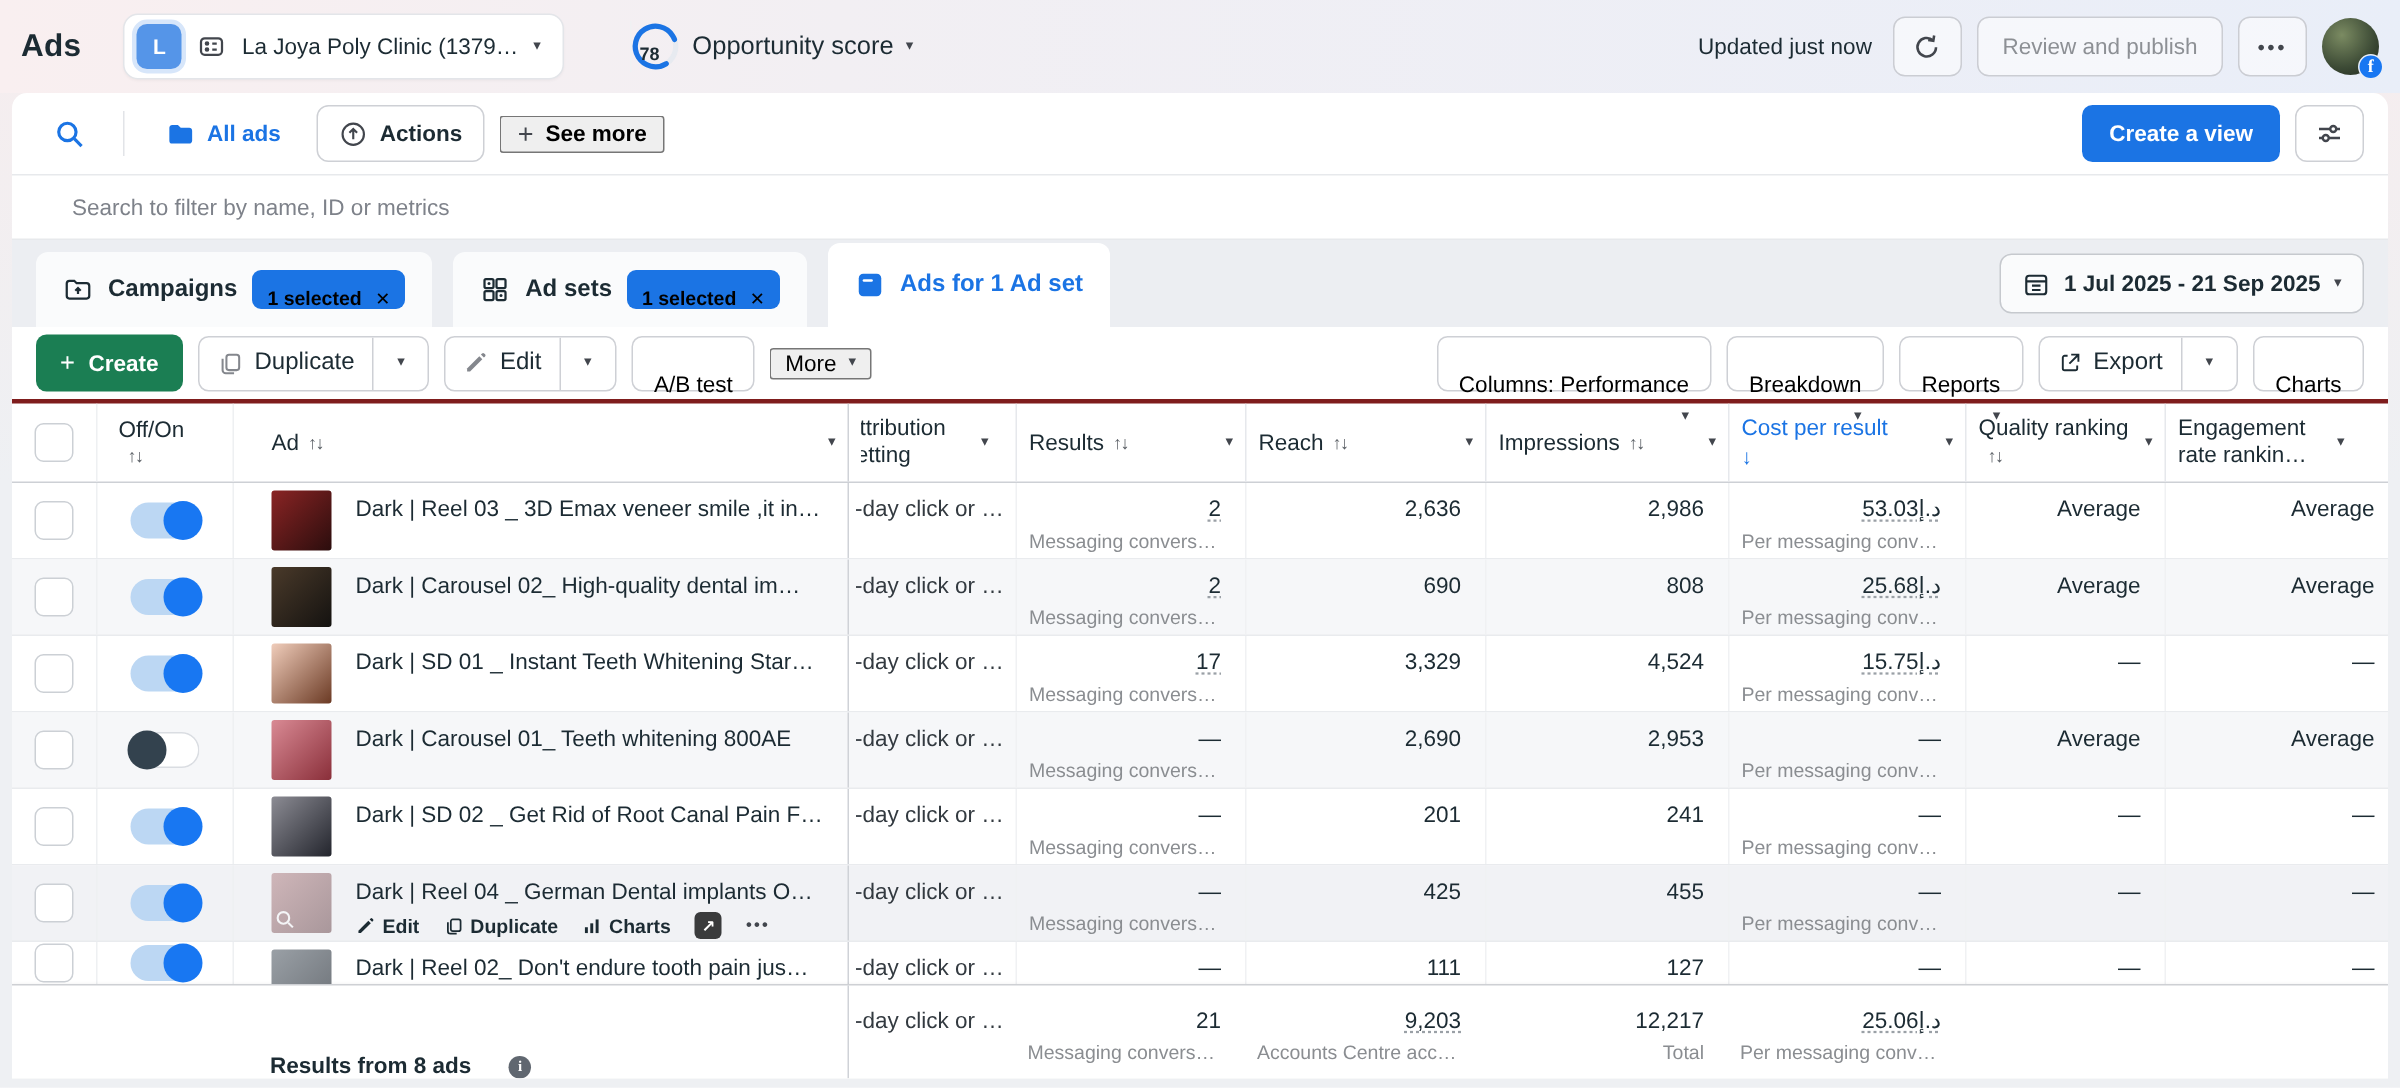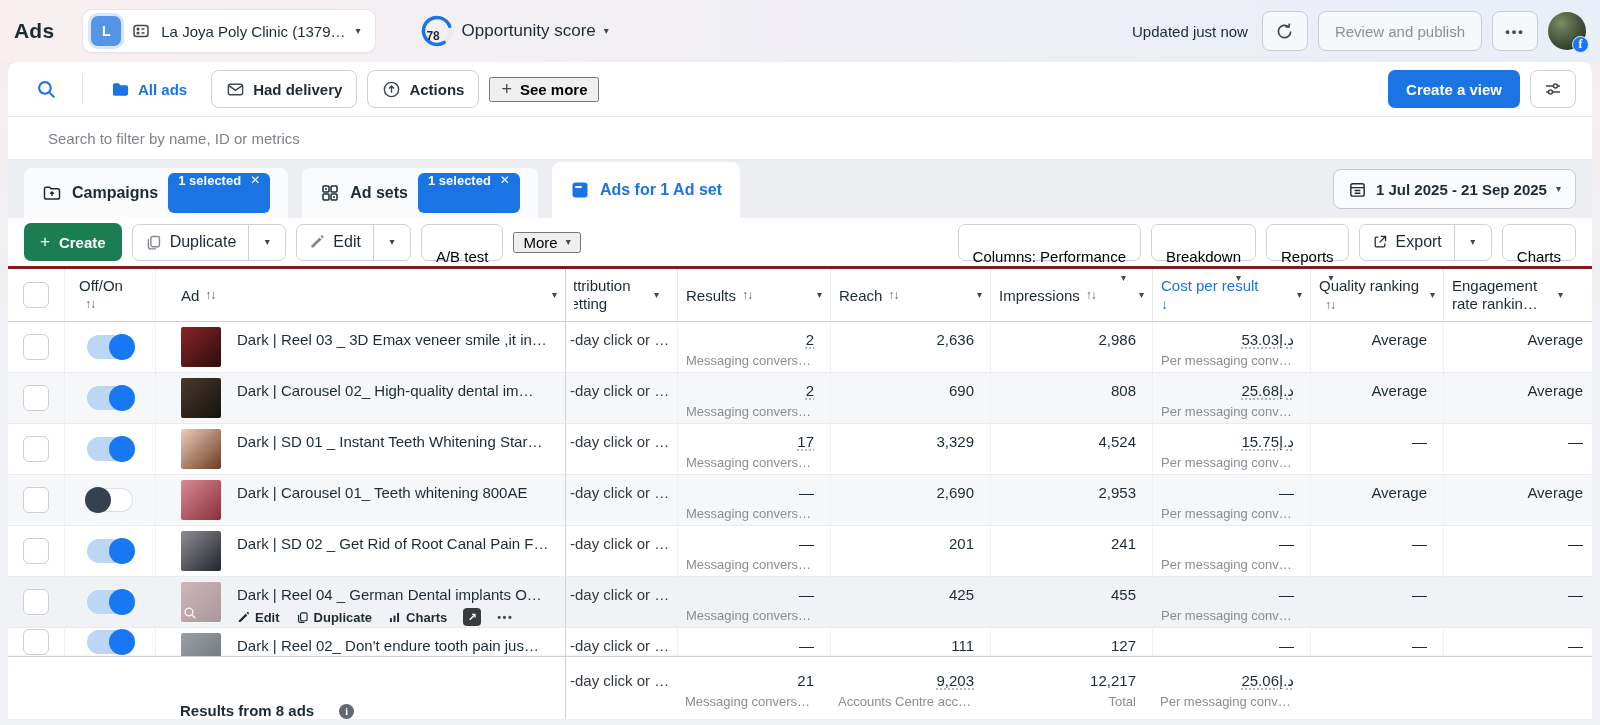--- a/index.html
+++ b/index.html
@@ -59,22 +59,22 @@
   .search-row { height:44px; border-top:1px solid #e7e9ec; border-bottom:1px solid #e7e9ec;
     display:flex; align-items:center; }
   .search-row input { width:100%; border:none; outline:none; font-size:15px; padding:0 0 0 40px;
     color:#1c2b33; font-family:inherit; background:transparent; }
   .search-row input::placeholder { color:#7e828a; }
 
   .tabs-row { height:58px; background:#eceef2; display:flex; align-items:flex-end; padding:0 0 0 16px; }
   .tab { display:flex; align-items:center; gap:10px; padding:0 18px; height:50px; margin-right:14px;
     background:#fafbfc; border-radius:8px 8px 0 0; font-size:16px; font-weight:700; }
   .tab.active { background:#fff; height:56px; color:#1b74e4; }
-  .badge { background:#1b74e4; color:#ffffff; font-size:13px; font-weight:600; border-radius:6px;
-    height:40px; display:flex; align-items:flex-start; gap:9px; padding:0 10px; }
+  .badge { background:#1b74e4; color:#000000; font-size:13px; font-weight:600; border-radius:6px;
+    height:26px; display:flex; align-items:flex-end; gap:9px; padding:0 10px; }
   .badge .x { font-size:12px; }
   .date-btn { margin-left:auto; margin-right:16px; align-self:center; height:40px; display:flex;
     align-items:center; gap:9px; border:1px solid #c6c9ce; border-radius:8px; background:#fafbfc;
     padding:0 14px; font-size:15px; font-weight:600; }
 
   .toolbar { height:48px; display:flex; align-items:center; gap:10px; padding:0 16px; background:#fff; }
   .btn { height:37px; display:flex; align-items:flex-end; gap:8px; padding:15px 14px; border:1px solid #ced0d5;
     border-radius:7px; background:#fff; font-size:15px;flex-direction:column; }
   .split { display:flex; align-items:stretch; border:1px solid #ced0d5; border-radius:7px; overflow:hidden; height:37px; }
   .split .main { display:flex; align-items:center; gap:8px; padding:0 12px; border-right:1px solid #ced0d5; }
@@ -206,27 +206,20 @@
     </span>
     <span class="vdiv"></span>
     <button class="chip active">
       <svg width="19" height="19" viewBox="0 0 20 20" fill="#1b74e4">
         <path d="M2 5.5c0-1.1.9-2 2-2h4l2 2h6c1.1 0 2 .9 2 2v7c0 1.1-.9 2-2 2H4a2 2 0 0 1-2-2z"></path>
         </svg>
       <span>All ads</span>
     </button>
     <button class="chip">
       <svg width="19" height="19" viewBox="0 0 20 20" fill="none" stroke="#42464d" stroke-width="1.5">
-        <rect x="2.5" y="4.5" width="15" height="11" rx="2"></rect>
-          <path d="m3 6 7 5 7-5"></path>
-        </svg>
-      <span>Had delivery</span>
-    </button>
-    <button class="chip">
-      <svg width="19" height="19" viewBox="0 0 20 20" fill="none" stroke="#42464d" stroke-width="1.5">
         <circle cx="10" cy="10" r="7.5"></circle>
           <path d="M10 13.5v-7M7.3 9 10 6.3 12.7 9"></path>
         </svg>
       <span>Actions</span>
     </button>
     <button class="see-more">
       <span class="plus-g">+</span>
       <span>See more</span>
     </button>
     <button class="create-view">Create a view</button>

